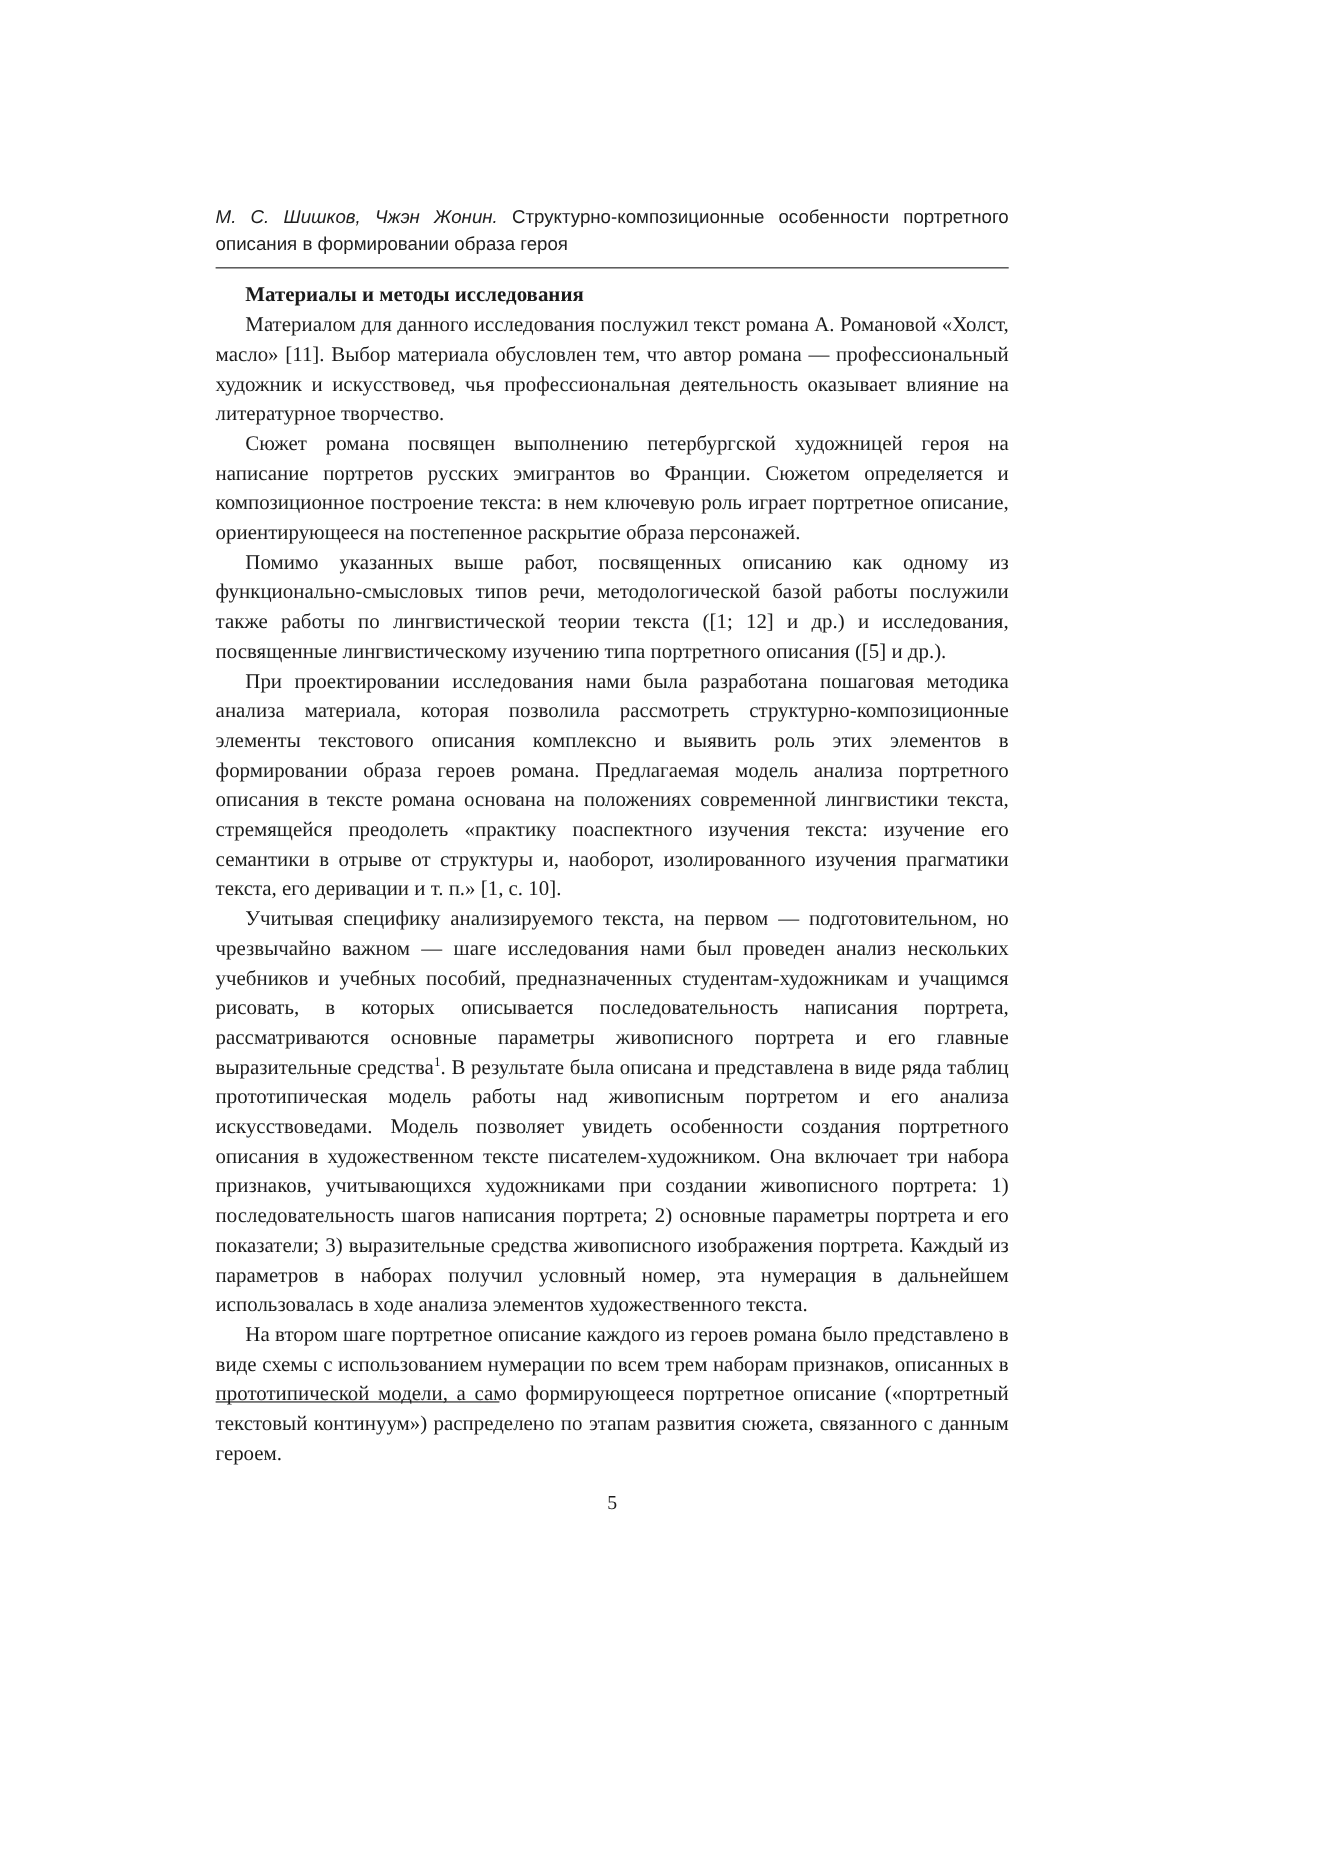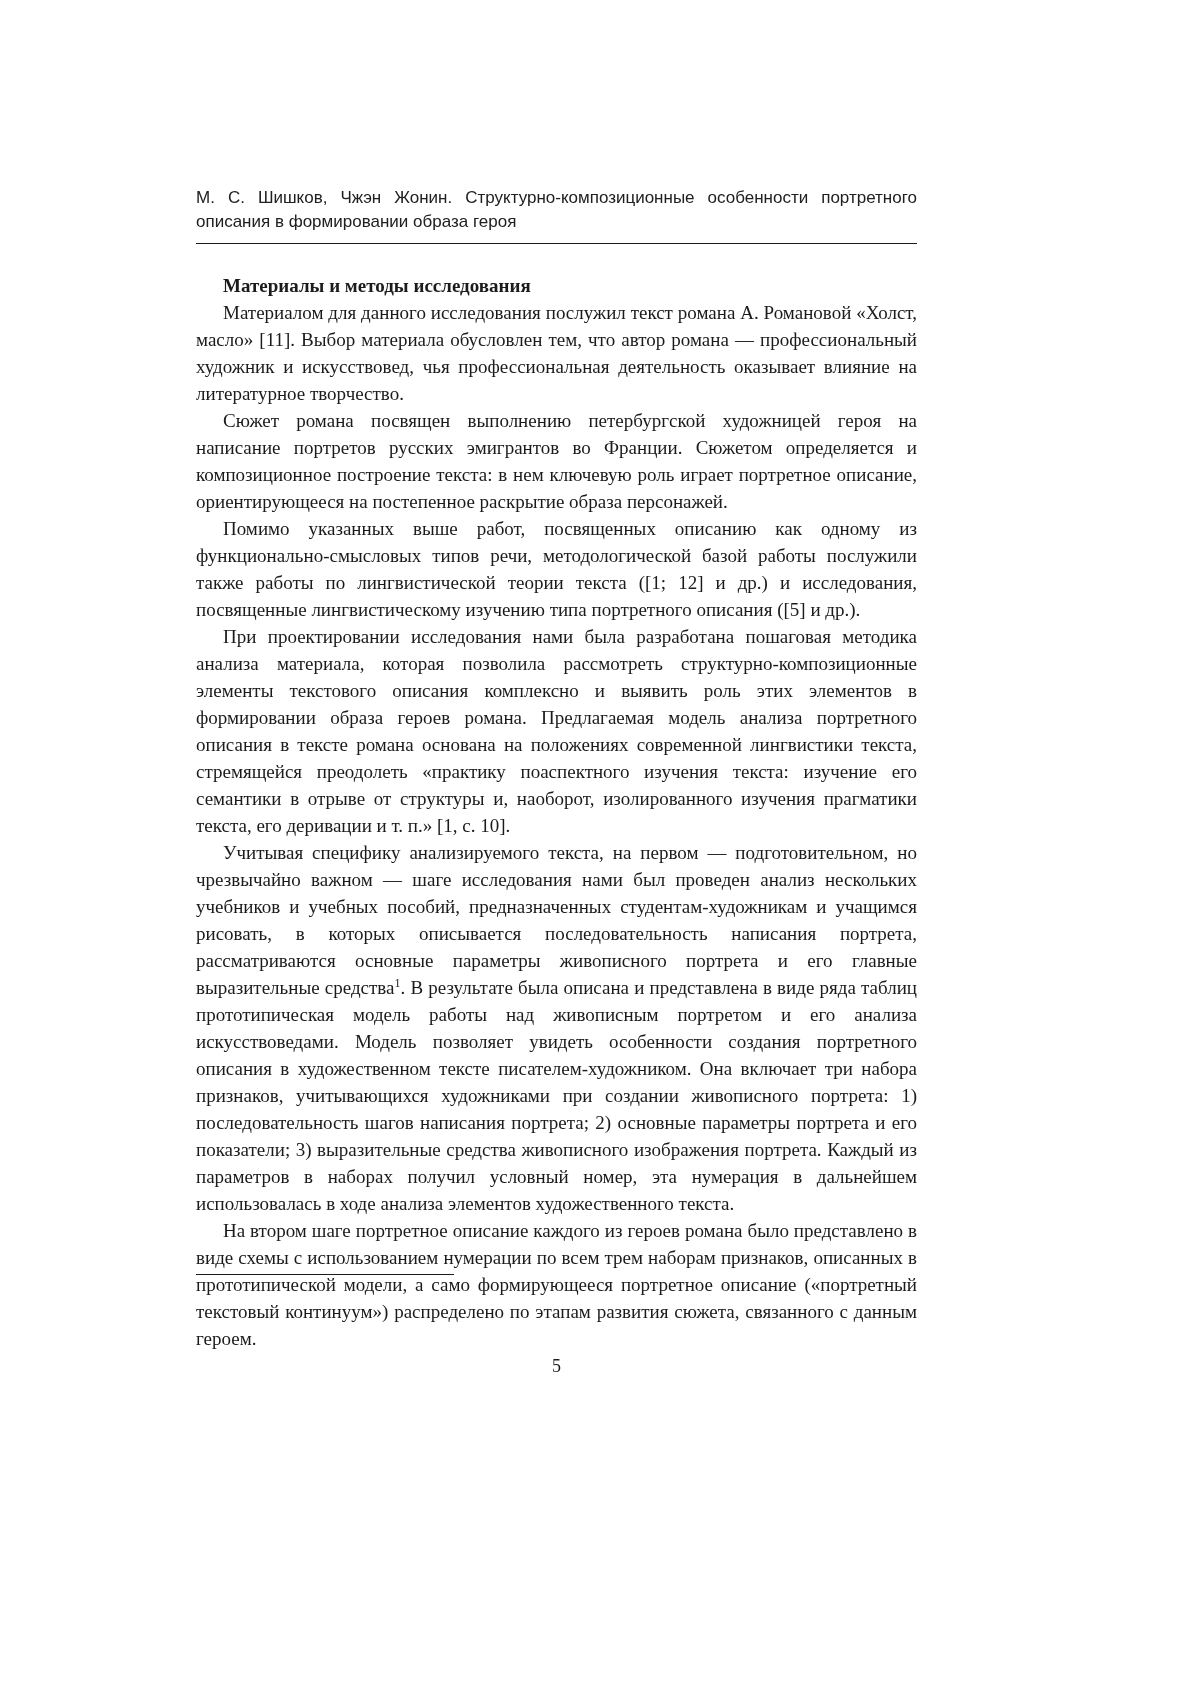--- a/index.html
+++ b/index.html
@@ -20,29 +20,30 @@
     width: 721px;
   }
   .running-head {
     font-family: "Liberation Sans", sans-serif;
     font-size: 17px;
     line-height: 24px;
     text-align: justify;
     color: #202020;
   }
   .running-head .authors {
+    font-style: italic;
   }
   .head-rule {
     border: none;
     border-top: 1.6px solid #1b1b1b;
     margin-top: 9px;
     width: 100%;
   }
   .body-text {
-    margin-top: 28px;
+    margin-top: 11px;
     font-size: 19px;
     line-height: 27px;
     text-align: justify;
     text-justify: inter-word;
   }
   .section-heading {
     font-size: 19px;
     font-weight: bold;
     text-indent: 27px;
     line-height: 27px;

